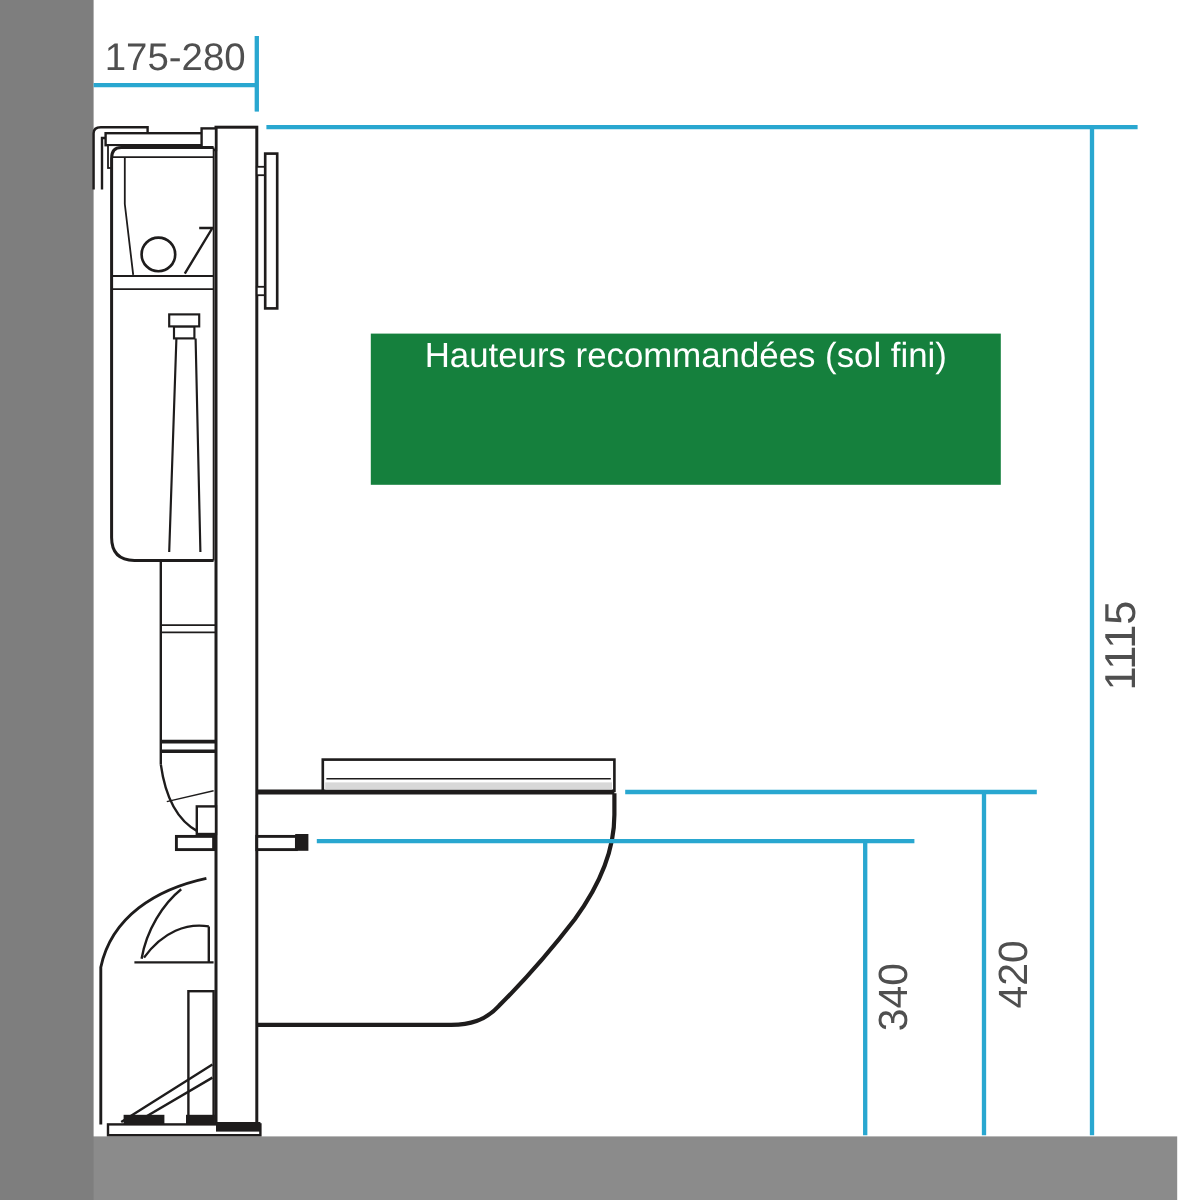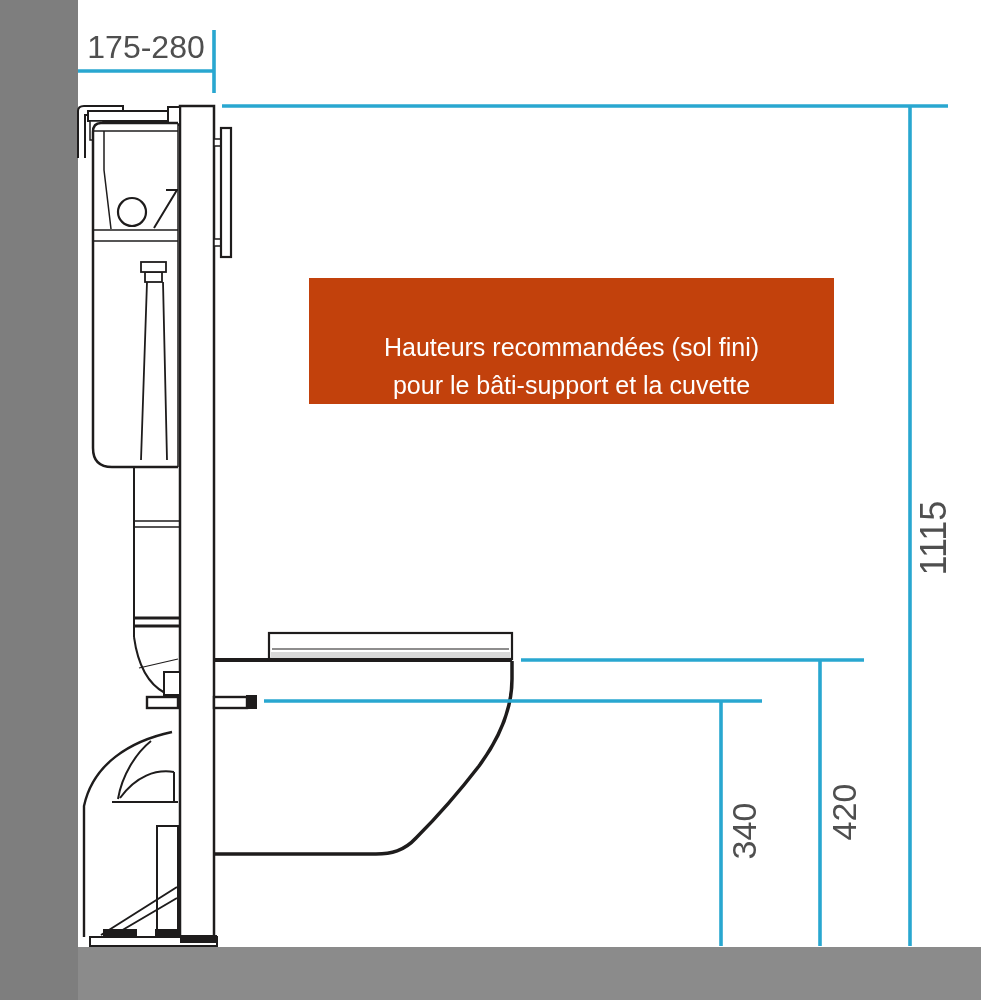--- a/index.html
+++ b/index.html
@@ -5,22 +5,22 @@
   html,body{margin:0;padding:0;background:#ffffff;}
   .stage{
     position:relative;width:981px;height:1000px;background:#ffffff;
     overflow:hidden;font-family:"Liberation Sans",sans-serif;
   }
   .wall{position:absolute;left:0;top:0;width:78px;height:1000px;background:#7e7e7e;}
   .floor{position:absolute;left:0;top:947px;width:1000px;height:53px;background:#8b8b8b;}
   .drawing-svg{position:absolute;left:0;top:0;width:1000px;height:1000px;}
   .banner{
     position:absolute;left:309px;top:278px;width:525px;height:126px;
-    background:#c2410c;display:flex;flex-direction:column;align-items:center;
-    justify-content:flex-end;color:#ffffff;font-size:25px;line-height:38px;
+    background:#15803d;display:flex;flex-direction:column;align-items:center;
+    justify-content:flex-start;color:#ffffff;font-size:29px;line-height:38px;
     text-align:center;white-space:nowrap;
   }
   .dim-label{font-family:"Liberation Sans",sans-serif;}
 </style>
 </head>
 <body>
 
 <div class="stage">
 
   <div class="floor"></div>
@@ -102,16 +102,15 @@
     <g class="dim-label" fill="#4f4f4f">
       <text x="146" y="58" font-size="32" text-anchor="middle">175-280</text>
       <text x="933" y="538" font-size="36" text-anchor="middle" dy="0.35em" transform="rotate(-90 933 538)">1115</text>
       <text x="844" y="812" font-size="34" text-anchor="middle" dy="0.35em" transform="rotate(-90 844 812)">420</text>
       <text x="744" y="831" font-size="34" text-anchor="middle" dy="0.35em" transform="rotate(-90 744 831)">340</text>
     </g>
   </svg>
 
   <div class="banner">
     <div>Hauteurs recommandées (sol fini)</div>
-    <div>pour le bâti-support et la cuvette</div>
   </div>
 
 </div>
 
 </body></html>

